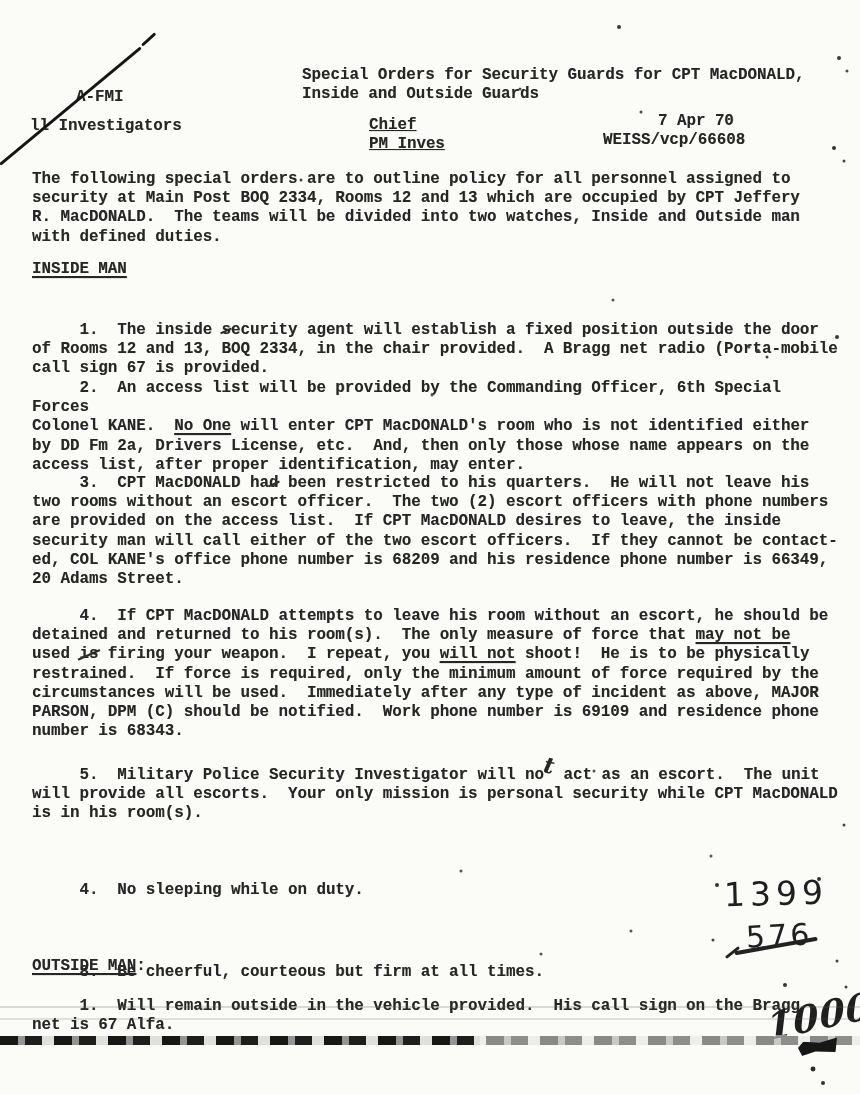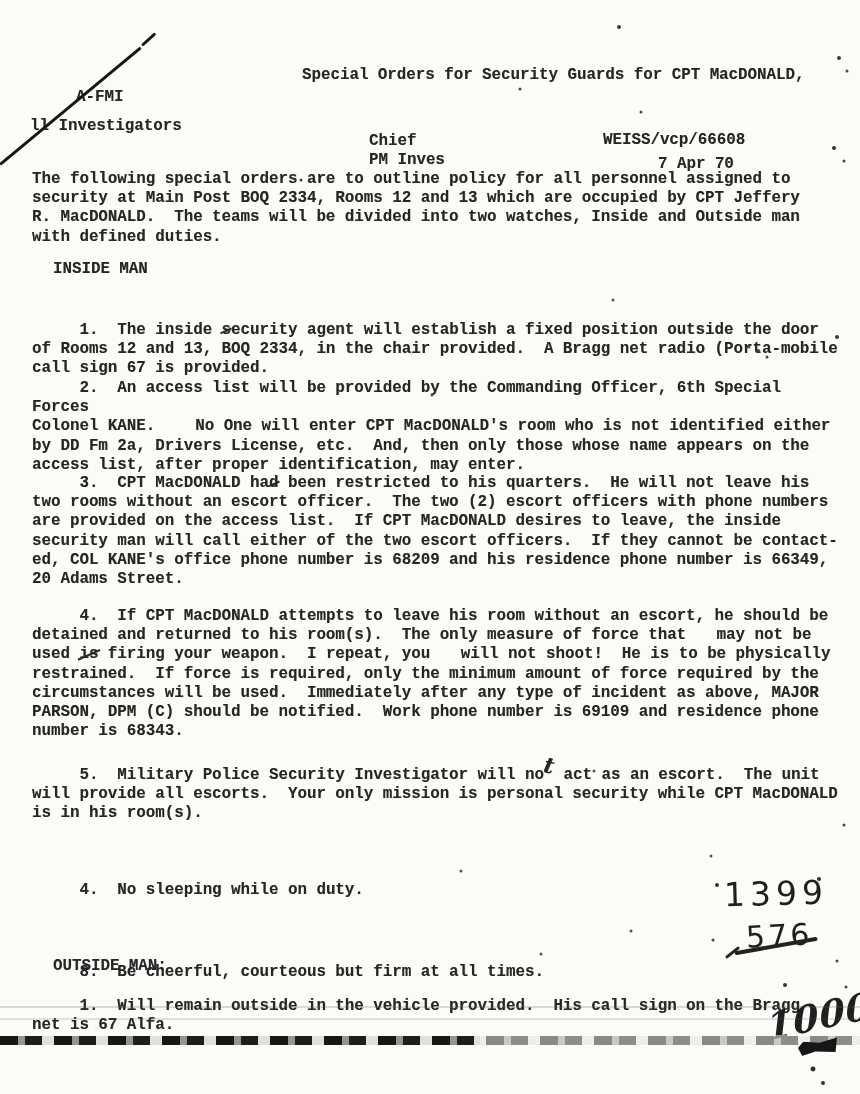--- a/index.html
+++ b/index.html
@@ -5,21 +5,21 @@
   html,body{margin:0;padding:0;background:#e8e8e6;}
   .page{
     position:relative; width:860px; height:1094px; overflow:hidden;
     background:#fbfbf8;
     font-family:"Liberation Mono","DejaVu Sans Mono",monospace;
     font-weight:bold; color:#262626;
   }
   .tw{ position:absolute; white-space:pre-wrap; font-size:15.8px; line-height:19.2px;
        text-shadow:0.3px 0.3px 0 rgba(40,40,40,.4); }
   .body-block{ left:32px; width:812px; }
-  .u{ text-decoration-thickness:1.6px; text-underline-offset:3px;margin-left:21px; }
+  .u{ text-decoration:underline; text-decoration-thickness:1.6px; text-underline-offset:3px; }
   .ov{ position:relative; display:inline-block; }
   .ov::after{ content:""; position:absolute; left:-12%; right:-12%; top:46%; height:2px;
               background:#2b2b2b; transform:rotate(-24deg); }
   .hand{ display:inline-block; font-family:"DejaVu Serif",serif; font-style:italic;
          font-size:22px; line-height:0; transform:translateY(-6px) rotate(12deg); }
   
   .pen-line{ position:absolute; height:3px; background:#161616; transform-origin:0 50%; border-radius:2px;}
   #pen1{ left:0; top:163px; width:183px; transform:rotate(-39.7deg); }
   #pen2{ left:142px; top:44px; width:18px; transform:rotate(-42deg); }
   
@@ -57,28 +57,28 @@
       845px 986px 0 0.5px #444, 784px 984px 0 1px #333, 812px 1068px 0 1.5px #2c2c2c,
       822px 1082px 0 1px #333, 540px 953px 0 0.5px #555, 630px 930px 0 0.5px #555,
       460px 870px 0 0.5px #555;
   }
 </style>
 </head>
 <body>
 
 <div class="page">
 
-  <div class="tw" style="left:302px; top:66px;"><span>Special Orders for Security Guards for CPT MacDONALD,</span><br></div>
+  <div class="tw" style="left:302px; top:66px;"><span>Special Orders for Security Guards for CPT MacDONALD,</span><br><span>Inside and Outside Guards</span></div>
 
   <div class="tw" style="left:76px; top:88px;">A-FMI</div>
   <div class="tw" style="left:30px; top:117px;">ll Investigators</div>
 
-  <div class="tw" style="left:369px; top:132px;"><span>Chief</span><br><span>PM Inves</span></div>
+  <div class="tw" style="left:369px; top:116px;text-decoration:underline;"><span>Chief</span><br><span>PM Inves</span></div>
 
-  <div class="tw" style="left:658px; top:112px;margin-top:43px;">7 Apr 70</div>
+  <div class="tw" style="left:658px; top:112px;">7 Apr 70</div>
   <div class="tw" style="left:603px; top:131px;">WEISS/vcp/66608</div>
 
   <div class="tw body-block" style="top:170px;"><span>The following special orders are to outline policy for all personnel assigned to
 security at Main Post BOQ 2334, Rooms 12 and 13 which are occupied by CPT Jeffery
 R. MacDONALD.  The teams will be divided into two watches, Inside and Outside man
 with defined duties.</span></div>
   <div class="tw body-block" style="top:260px;"><span class="u">INSIDE MAN</span></div>
   <div class="tw body-block" style="top:303px;margin-top:18px;"><span>     1.  The inside </span><span class="ov">s</span><span>ecurity agent will establish a fixed position outside the door
 of Rooms 12 and 13, BOQ 2334, in the chair provided.  A Bragg net radio (Porta-mobile
 call sign 67 is provided.</span></div>

